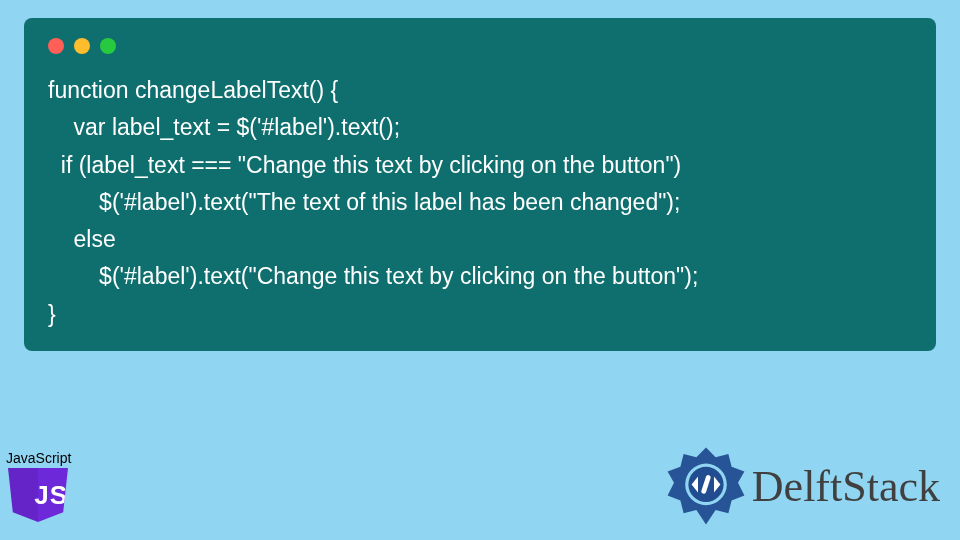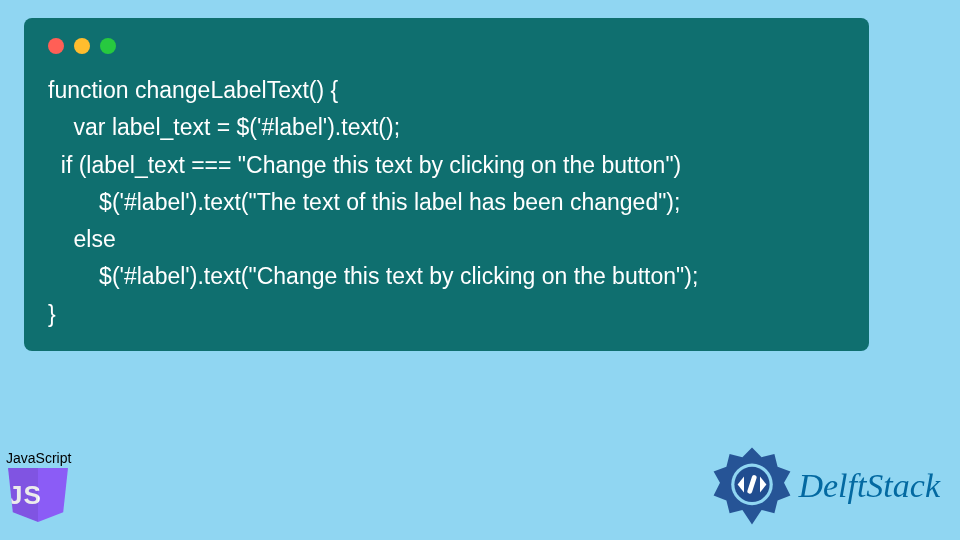--- a/index.html
+++ b/index.html
@@ -6,21 +6,21 @@
   html, body { width: 960px; height: 540px; overflow: hidden; }
   body {
     background: #90d6f2;
     font-family: Arial, Helvetica, sans-serif;
     position: relative;
   }
   .code-panel {
     position: absolute;
     left: 24px;
     top: 18px;
-    width: 845px;
+    width: 912px;
     background: #0f6f6f;
     border-radius: 8px;
     padding: 14px 18px 18px 18px;
   }
   .titlebar {
     display: flex;
     gap: 10px;
     margin-bottom: 18px;
     padding-left: 6px;
     padding-top: 6px;
@@ -51,27 +51,27 @@
   .js-badge .label {
     font-size: 14px;
     color: #000;
     font-weight: 400;
     margin-bottom: 2px;
     padding-left: 2px;
   }
   .js-shield {
     width: 60px;
     height: 54px;
-    background: #8b5cf6;
+    background: #6d28d9;
     margin-left: 4px;
     clip-path: polygon(0% 0%, 100% 0%, 92% 82%, 50% 100%, 8% 82%);
     position: relative;
     display: flex;
     align-items: center;
-    justify-content: flex-start;
+    justify-content: flex-end;
     color: #fff;
     font-weight: 900;
     font-size: 26px;
     letter-spacing: 1px;
   }
   .js-shield::before {
     content: "";
     position: absolute;
     left: 0; top: 0;
     width: 50%; height: 100%;
@@ -80,24 +80,23 @@
   }
   .delft {
     position: absolute;
     right: 20px;
     bottom: 14px;
     display: flex;
     align-items: center;
     gap: 6px;
   }
   .delft-text {
-    color: #0369a1;
-    font-size: 34px;
+    color: #404040;
+    font-size: 44px;
     font-weight: 500;
-    font-style: italic;
     font-family: Georgia, 'Times New Roman', serif;
   }
   .delft-logo {
     width: 80px;
     height: 80px;
   }
 </style>
 </head>
 <body>
 

